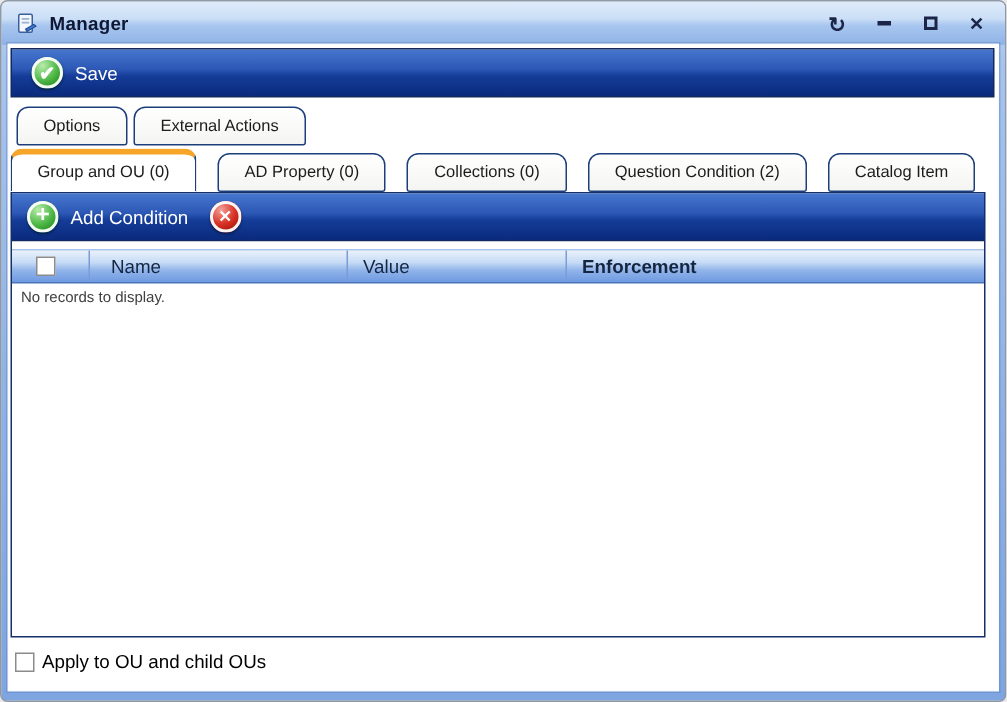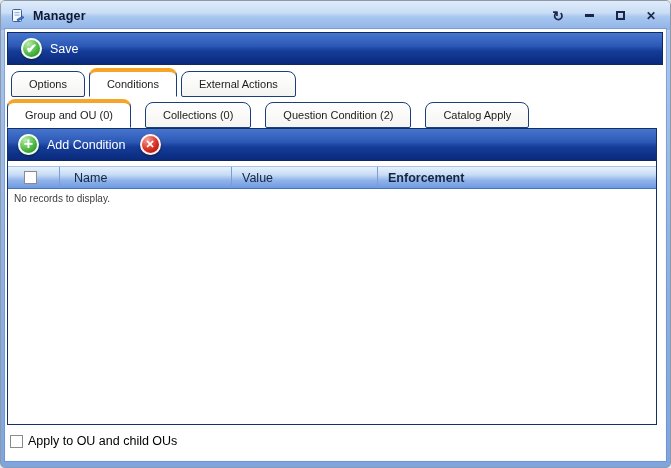--- a/index.html
+++ b/index.html
@@ -146,29 +146,29 @@
       <div class="bar-button">
         <span class="icon-circle icon-green">
           <span class="icon-check">✔</span>
         </span>
         <span>Save</span>
       </div>
     </div>
 
     <div class="tab-row tab-row-main">
       <div class="tab">Options</div>
-      <div class="tab active">Conditions</div>
       <div class="tab">External Actions</div>
     </div>
 
     <div class="tab-row tab-row-sub">
       <div class="tab active">Group and OU (0)</div>
+      <div class="tab">AD Property (0)</div>
       <div class="tab">Collections (0)</div>
       <div class="tab">Question Condition (2)</div>
-      <div class="tab">Catalog Apply</div>
+      <div class="tab">Catalog Item</div>
     </div>
 
     <div class="grid">
 
       <div class="blue-bar grid-toolbar">
         <div class="bar-button">
           <span class="icon-circle icon-green">
             <span class="icon-plus">+</span>
           </span>
           <span>Add Condition</span>

